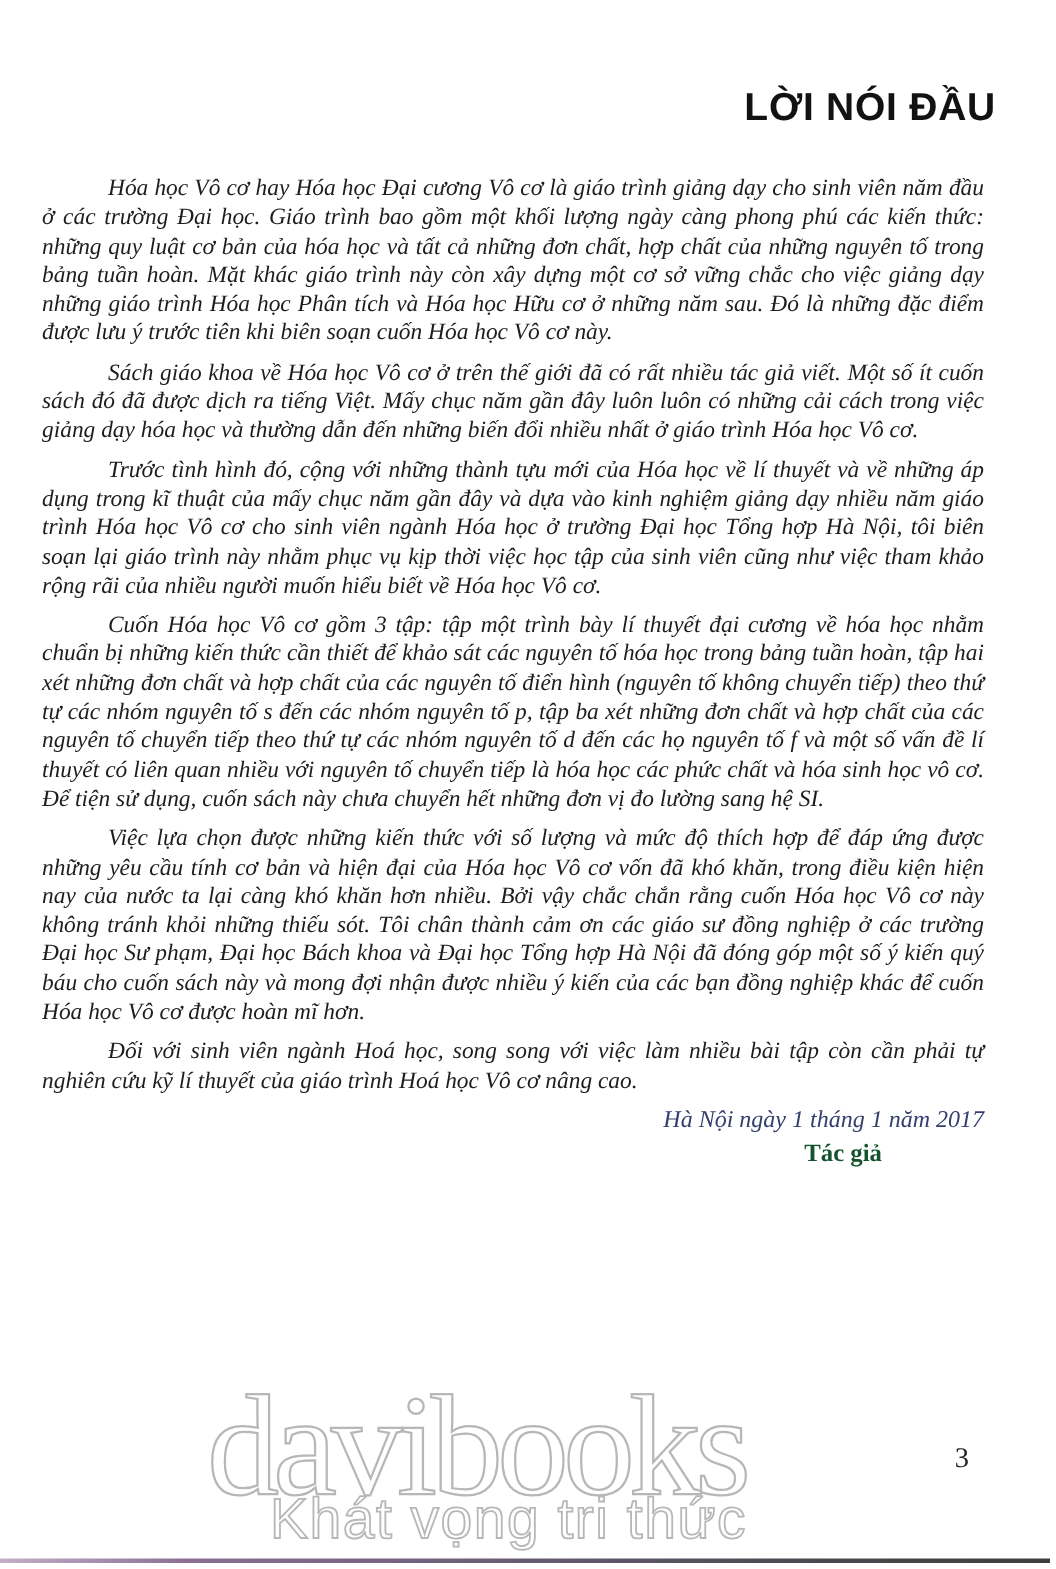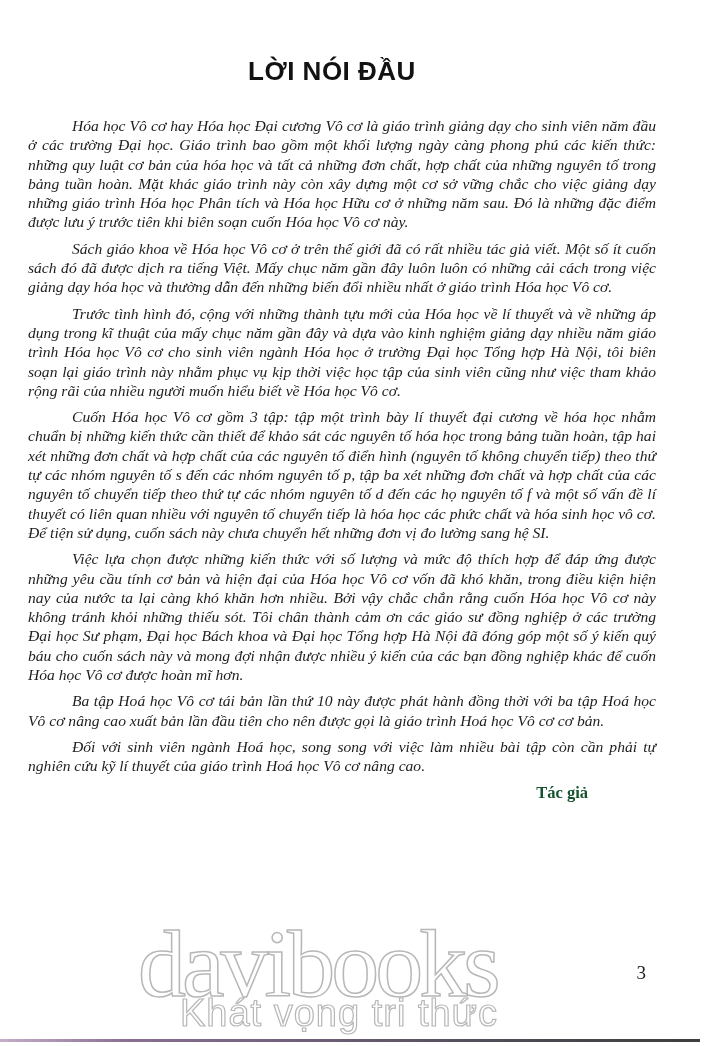--- a/index.html
+++ b/index.html
@@ -18,21 +18,21 @@
     position: absolute;
     inset: 0;
     background: #ffffff;
   }
   .title {
     font-family: "Liberation Sans", sans-serif;
     font-weight: bold;
     font-size: 26px;
     letter-spacing: 0.5px;
     color: #121212;
-    text-align: center;
+    text-align: right;
     margin: 0;
     position: absolute;
     top: 56px;
     left: 0;
     right: 40px;
   }
   .body-text {
     position: absolute;
     top: 116px;
     left: 28px;
@@ -111,23 +111,23 @@
 <div class="page">
 
   <h1 class="title">LỜI NÓI ĐẦU</h1>
 
   <div class="body-text">
     <p>Hóa học Vô cơ hay Hóa học Đại cương Vô cơ là giáo trình giảng dạy cho sinh viên năm đầu ở các trường Đại học. Giáo trình bao gồm một khối lượng ngày càng phong phú các kiến thức: những quy luật cơ bản của hóa học và tất cả những đơn chất, hợp chất của những nguyên tố trong bảng tuần hoàn. Mặt khác giáo trình này còn xây dựng một cơ sở vững chắc cho việc giảng dạy những giáo trình Hóa học Phân tích và Hóa học Hữu cơ ở những năm sau. Đó là những đặc điểm được lưu ý trước tiên khi biên soạn cuốn Hóa học Vô cơ này.</p>
     <p>Sách giáo khoa về Hóa học Vô cơ ở trên thế giới đã có rất nhiều tác giả viết. Một số ít cuốn sách đó đã được dịch ra tiếng Việt. Mấy chục năm gần đây luôn luôn có những cải cách trong việc giảng dạy hóa học và thường dẫn đến những biến đổi nhiều nhất ở giáo trình Hóa học Vô cơ.</p>
     <p>Trước tình hình đó, cộng với những thành tựu mới của Hóa học về lí thuyết và về những áp dụng trong kĩ thuật của mấy chục năm gần đây và dựa vào kinh nghiệm giảng dạy nhiều năm giáo trình Hóa học Vô cơ cho sinh viên ngành Hóa học ở trường Đại học Tổng hợp Hà Nội, tôi biên soạn lại giáo trình này nhằm phục vụ kịp thời việc học tập của sinh viên cũng như việc tham khảo rộng rãi của nhiều người muốn hiểu biết về Hóa học Vô cơ.</p>
     <p>Cuốn Hóa học Vô cơ gồm 3 tập: tập một trình bày lí thuyết đại cương về hóa học nhằm chuẩn bị những kiến thức cần thiết để khảo sát các nguyên tố hóa học trong bảng tuần hoàn, tập hai xét những đơn chất và hợp chất của các nguyên tố điển hình (nguyên tố không chuyển tiếp) theo thứ tự các nhóm nguyên tố s đến các nhóm nguyên tố p, tập ba xét những đơn chất và hợp chất của các nguyên tố chuyển tiếp theo thứ tự các nhóm nguyên tố d đến các họ nguyên tố f và một số vấn đề lí thuyết có liên quan nhiều với nguyên tố chuyển tiếp là hóa học các phức chất và hóa sinh học vô cơ. Để tiện sử dụng, cuốn sách này chưa chuyển hết những đơn vị đo lường sang hệ SI.</p>
     <p>Việc lựa chọn được những kiến thức với số lượng và mức độ thích hợp để đáp ứng được những yêu cầu tính cơ bản và hiện đại của Hóa học Vô cơ vốn đã khó khăn, trong điều kiện hiện nay của nước ta lại càng khó khăn hơn nhiều. Bởi vậy chắc chắn rằng cuốn Hóa học Vô cơ này không tránh khỏi những thiếu sót. Tôi chân thành cảm ơn các giáo sư đồng nghiệp ở các trường Đại học Sư phạm, Đại học Bách khoa và Đại học Tổng hợp Hà Nội đã đóng góp một số ý kiến quý báu cho cuốn sách này và mong đợi nhận được nhiều ý kiến của các bạn đồng nghiệp khác để cuốn Hóa học Vô cơ được hoàn mĩ hơn.</p>
-    <p>Ba tập Hoá học Vô cơ tái bản lần thứ 10 này được phát hành đồng thời với ba tập Hoá học Vô cơ nâng cao xuất bản lần đầu tiên cho nên được gọi là giáo trình Hoá học Vô cơ cơ bản.</p>
     <p>Đối với sinh viên ngành Hoá học, song song với việc làm nhiều bài tập còn cần phải tự nghiên cứu kỹ lí thuyết của giáo trình Hoá học Vô cơ nâng cao.</p>
 
+    <div class="dateline">Hà Nội ngày 1 tháng 1 năm 2017</div>
 
     <div class="author">Tác giả</div>
   </div>
 
   <div class="watermark-brand">davibooks</div>
 
   <div class="watermark-slogan">Khát vọng tri thức</div>
 
   <div class="page-number">3</div>
 

